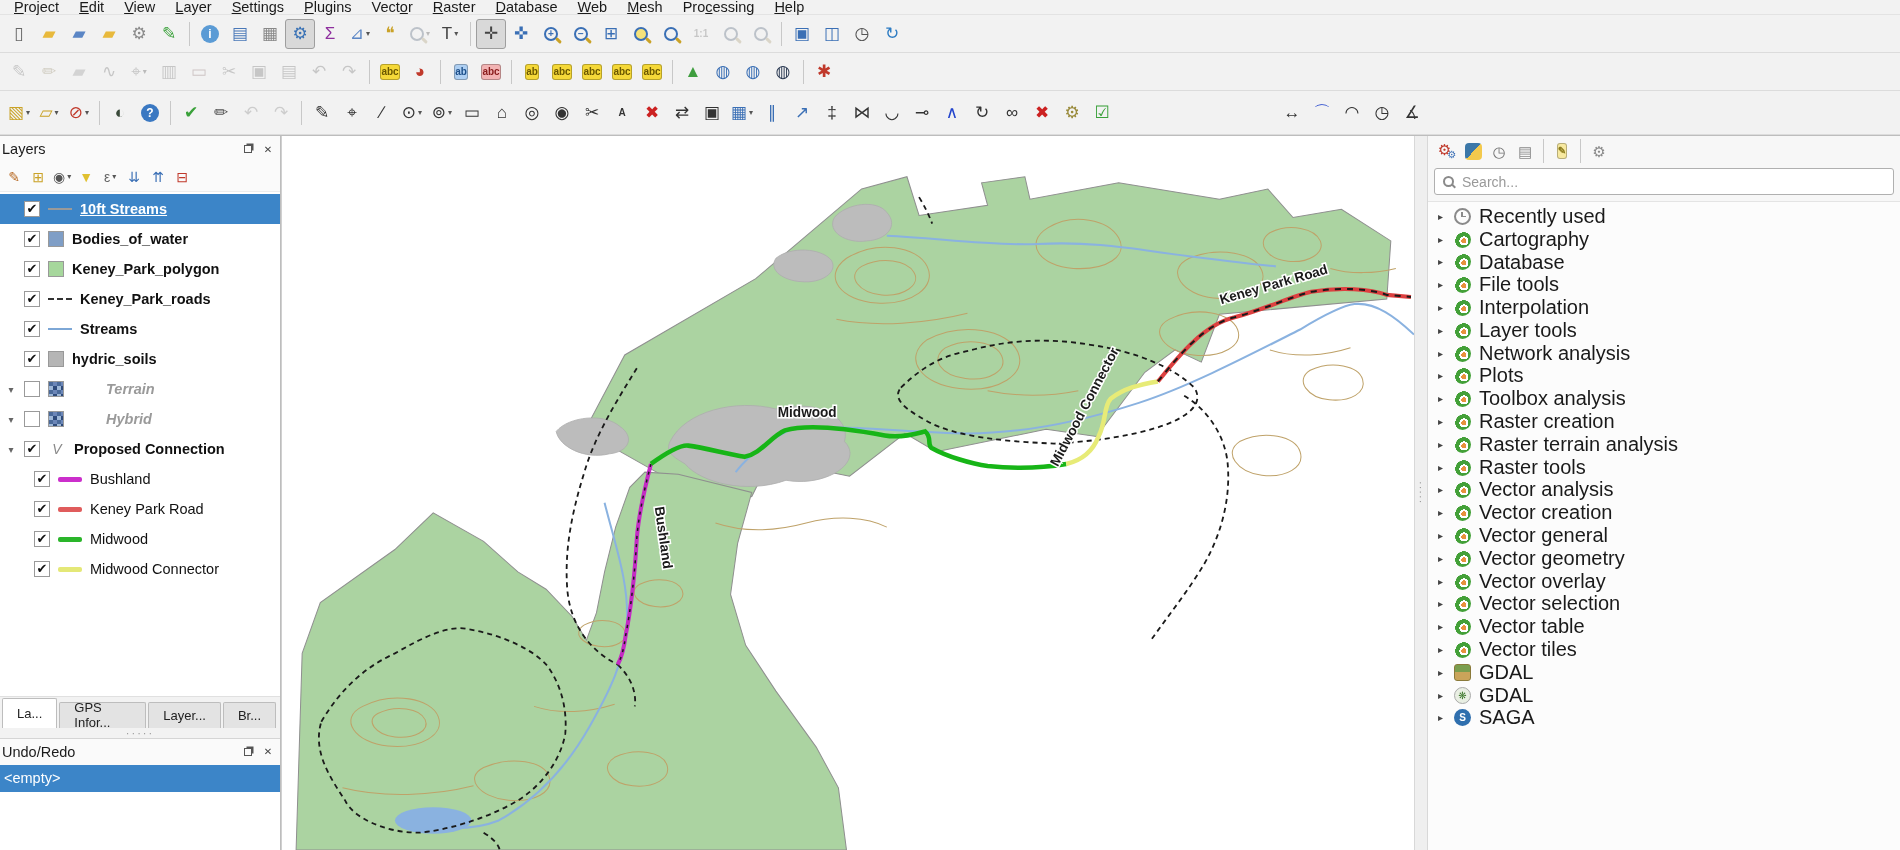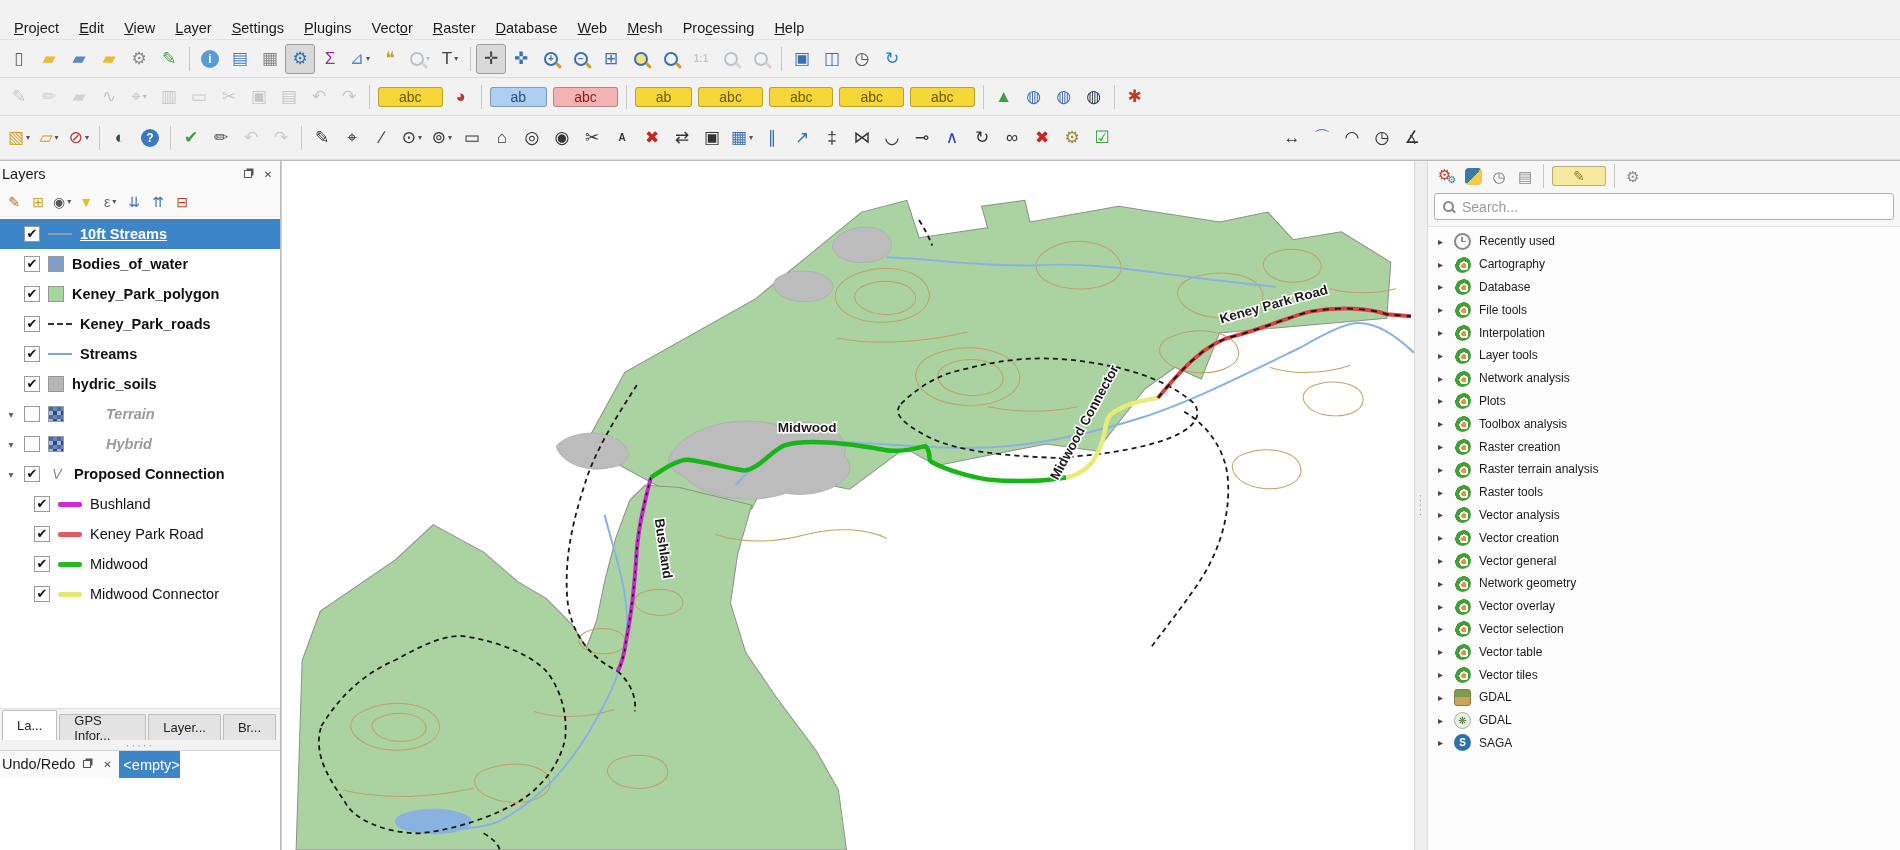--- a/index.html
+++ b/index.html
@@ -1,41 +1,41 @@
 <!DOCTYPE html>
 <html><head>
 <meta charset="utf-8">
 <style>
   * { margin:0; padding:0; box-sizing:border-box; }
   html,body { width:1900px; height:850px; overflow:hidden;
     font-family:"Liberation Sans", sans-serif; background:#f2f2f2; }
   #app { width:1900px; height:850px; display:flex; flex-direction:column; }
 
   
-  .menubar { height:40px; background:#f2f2f2; display:flex; align-items:flex-end;
+  .menubar { height:15px; background:#f2f2f2; display:flex; align-items:center;
     padding-left:4px; border-bottom:1px solid #e3e3e3; font-size:14.5px; color:#1a1a1a; }
   .menu-item { padding:3px 10px; cursor:default; }
   .menu-item u { text-decoration:underline; }
 
   
   .toolbar { display:flex; align-items:center; padding:2px 4px; background:#f2f2f2;
     border-bottom:1px solid #dcdcdc; }
   .tb1 { height:38px; } .tb2 { height:38px; } .tb3 { height:44px; }
   .tbtn { height:30px; min-width:30px; padding:0 2px; display:flex; align-items:center;
     justify-content:center; border:1px solid transparent; border-radius:3px; cursor:default; }
   .tbtn.checked { background:#d9d9d9; border-color:#9e9e9e; }
   .tbtn.disabled { opacity:.35; filter:grayscale(.7); }
   .gl { font-size:17px; line-height:1; }
   .gl.small { font-size:10px; font-weight:bold; }
   .gl.round { border-radius:50%; width:18px; height:18px; font-size:12px; font-weight:bold;
     display:flex; align-items:center; justify-content:center; }
   .dd { font-size:8px; color:#555; margin-left:2px; }
   .tsep { width:1px; height:24px; background:#c8c8c8; margin:0 5px; }
   .tgap { width:160px; }
-  .chip { font-size:14px; font-weight:normal; padding:2px 20px; border-radius:3px;
+  .chip { font-size:10px; font-weight:bold; padding:2px 0; border-radius:3px;
     border:1px solid rgba(0,0,0,.25); line-height:1; }
   .lens { width:14px; height:14px; border:2.5px solid #3a6fb5; border-radius:50%;
     position:relative; display:flex; align-items:center; justify-content:center; }
   .lens::after { content:""; position:absolute; width:7px; height:3px; background:#caa227;
     transform:rotate(45deg); right:-6px; bottom:-3px; border-radius:2px; }
   .lens-g { font-size:10px; font-weight:bold; color:#3a6fb5; line-height:1; }
   .ic-processing-models .gl::after { content:"⚙"; color:#3a6fb5; font-size:10px;
     vertical-align:-3px; margin-left:-4px; }
   .ic-python .pychip { width:17px; height:17px; border-radius:4px;
     background:linear-gradient(135deg,#3b77a8 0 50%,#f3c94c 50%); }
@@ -79,21 +79,21 @@
   .sw-vector { width:18px; font-size:14px; font-style:italic; color:#8a8a8a; text-align:center; }
   .dock-spacer { flex:1; background:#fff; }
   .tabstrip { height:32px; display:flex; align-items:flex-end; background:#f2f2f2;
     border-top:1px solid #e0e0e0; padding:0 2px; }
   .tab { height:26px; display:flex; align-items:center; padding:0 14px; font-size:13px;
     color:#222; background:#e3e3e3; border:1px solid #bdbdbd; border-bottom:none;
     margin-right:2px; border-radius:2px 2px 0 0; }
   .tab.active { background:#fff; height:30px; }
   .hsplit { height:10px; background:#f2f2f2; display:flex; align-items:center;
     justify-content:center; color:#9a9a9a; font-size:11px; letter-spacing:2px; line-height:4px; }
-  .undo-panel { flex:1; display:flex; flex-direction:row; background:#fff;
+  .undo-panel { flex:1; display:flex; flex-direction:column; background:#fff;
     border-top:1px solid #d5d5d5; }
   .undo-row { height:27px; background:#3c85c8; color:#fff; font-size:14.5px;
     display:flex; align-items:center; padding-left:4px; }
 
   
   .map-canvas { flex:1; background:#fff; position:relative; border-left:1px solid #d0d0d0; }
   .map-canvas svg { position:absolute; inset:0; width:100%; height:100%; }
 
   
   .vsplit { width:14px; background:#efefef; border-left:1px solid #d8d8d8;
@@ -115,21 +115,21 @@
     transform:rotate(45deg); right:-4px; bottom:-2px; }
   .search-wrap input { flex:1; border:none; outline:none; font-size:14px; padding:0 8px;
     font-family:"Liberation Sans", sans-serif; color:#333; background:transparent; }
   .search-wrap input::placeholder { color:#999; }
   .proc-tree { flex:1; background:#fcfcfc; border-top:1px solid #e4e4e4; overflow:hidden;
     padding-top:3px; }
   .prow { height:22.8px; display:flex; align-items:center; padding-left:10px; }
   .prow .parrow { width:16px; font-size:10px; color:#444; }
   .prow .picon { width:17px; height:17px; margin-right:8px; flex:none;
     display:flex; align-items:center; justify-content:center; }
-  .prow .plabel { font-size:12px; color:#1a1a1a; }
+  .prow .plabel { font-size:20px; color:#1a1a1a; }
   .ic-q { border-radius:50%;
     background:radial-gradient(circle at 58% 58%, #e8923d 0 2.5px, #ffffff 2.5px 4.5px, #43a038 4.5px 8.5px, transparent 8.6px); }
   .ic-clock2 { width:15px; height:15px; border:2px solid #8a8a8a; border-radius:50%; position:relative; }
   .ic-clock2::after { content:""; position:absolute; left:5px; top:2px; width:1.5px; height:5px; background:#8a8a8a; }
   .ic-clock2::before { content:""; position:absolute; left:6px; top:6px; width:4px; height:1.5px; background:#8a8a8a; }
   .ic-gdal { width:16px; height:14px; border-radius:3px; border:1px solid #8a7a3a;
     background:linear-gradient(180deg,#7a9e4e 0 45%,#caa45a 45%); }
   .ic-grass { width:16px; height:16px; border-radius:50%; background:#e9efe3; border:1px solid #aaa;
     color:#3f7a2e; font-size:10px; display:flex; align-items:center; justify-content:center; }
   .ic-saga { width:16px; height:16px; border-radius:50%; background:#2f6fae; color:#fff;
@@ -797,21 +797,21 @@
             <span class="plabel">Vector creation</span>
           </div>
           <div class="prow">
             <span class="parrow">▸</span>
             <span class="picon ic-q"></span>
             <span class="plabel">Vector general</span>
           </div>
           <div class="prow">
             <span class="parrow">▸</span>
             <span class="picon ic-q"></span>
-            <span class="plabel">Network geometry</span>
+            <span class="plabel">Vector geometry</span>
           </div>
           <div class="prow">
             <span class="parrow">▸</span>
             <span class="picon ic-q"></span>
             <span class="plabel">Vector overlay</span>
           </div>
           <div class="prow">
             <span class="parrow">▸</span>
             <span class="picon ic-q"></span>
             <span class="plabel">Vector selection</span>

